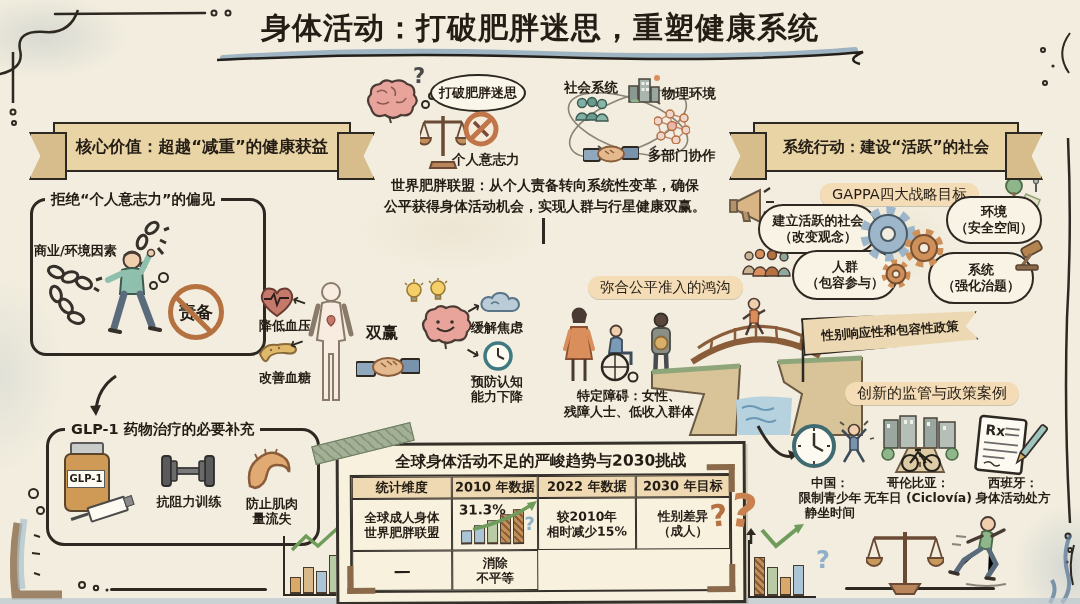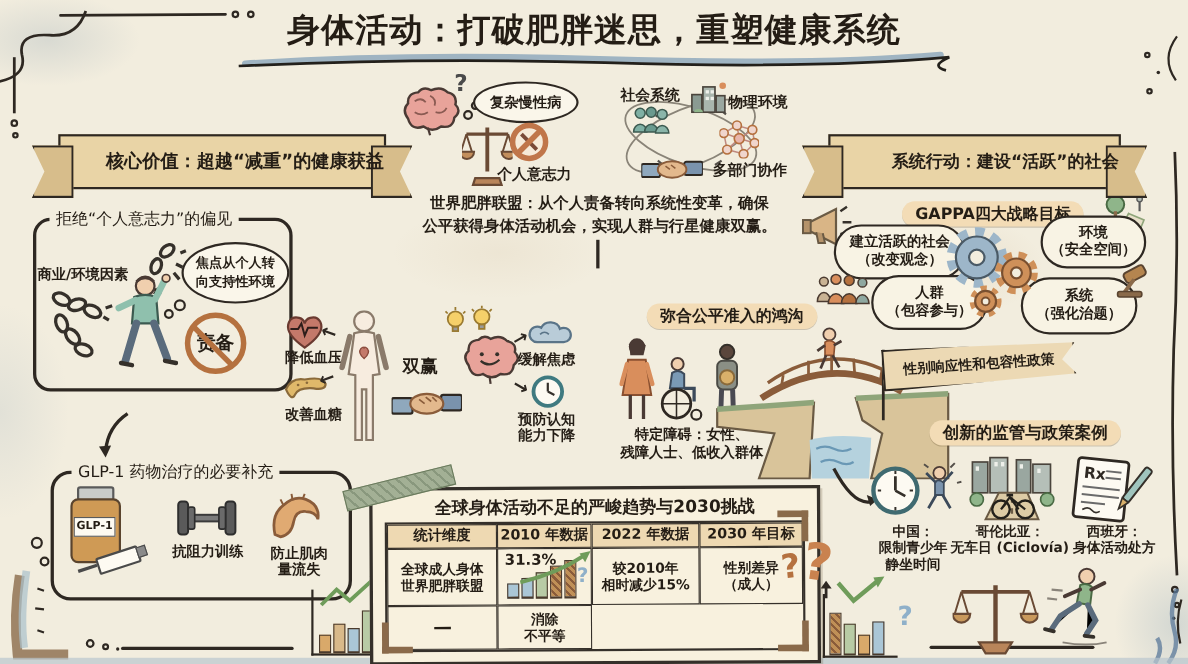--- a/index.html
+++ b/index.html
@@ -9,24 +9,24 @@
     background-image:
       radial-gradient(ellipse 120px 60px at 4% 6%, rgba(140,160,175,.25), transparent 70%),
       radial-gradient(ellipse 90px 140px at 0% 62%, rgba(150,170,185,.18), transparent 70%),
       radial-gradient(ellipse 140px 60px at 42% 38%, rgba(170,130,80,.07), transparent 70%),
       radial-gradient(ellipse 120px 70px at 60% 88%, rgba(170,130,80,.10), transparent 70%),
       radial-gradient(ellipse 90px 60px at 82% 40%, rgba(170,130,80,.10), transparent 70%),
       radial-gradient(ellipse 80px 90px at 99% 94%, rgba(120,150,175,.25), transparent 70%);}
   .abs{position:absolute;}
   .lbl{font-weight:700;line-height:1.18;color:#241d15;text-align:center;white-space:nowrap;}
   .box{position:absolute;border:3px solid #2e2822;border-radius:20px;}
-  .boxtitle{position:absolute;top:-11px;background:#f2edde;padding:0 6px;font-weight:400;white-space:nowrap;font-size:15px;}
-  .pill{position:absolute;background:#f3dcb6;border-radius:14px;padding:2px 12px;font-weight:700;white-space:nowrap;color:#241d15;box-shadow:0 1px 0 rgba(90,70,40,.25);}
+  .boxtitle{position:absolute;top:-11px;background:#f2edde;padding:0 6px;font-weight:700;white-space:nowrap;font-size:15px;}
+  .pill{position:absolute;background:#f3dcb6;border-radius:14px;padding:2px 12px;font-weight:400;white-space:nowrap;color:#241d15;box-shadow:0 1px 0 rgba(90,70,40,.25);}
   .bubble{position:absolute;background:#f8f3e4;border:2.5px solid #2e2822;border-radius:26px;display:flex;flex-direction:column;justify-content:center;font-weight:700;text-align:center;font-size:13px;line-height:1.2;}
-  .ribbon{position:absolute;height:46px;background:#e9d4a6;border:2.5px solid #2e2822;display:flex;align-items:center;justify-content:flex-end;font-weight:700;z-index:2;}
+  .ribbon{position:absolute;height:46px;background:#e9d4a6;border:2.5px solid #2e2822;display:flex;align-items:center;justify-content:center;font-weight:700;z-index:2;}
   .ribbon:before,.ribbon:after{content:"";position:absolute;top:8px;width:34px;height:44px;background:#d7bd8b;border:2px solid #2e2822;z-index:-1;}
   .ribbon:before{left:-26px;clip-path:polygon(100% 0,100% 100%,0 100%,30% 50%,0 0);}
   .ribbon:after{right:-26px;clip-path:polygon(0 0,100% 0,70% 50%,100% 100%,0 100%);}
   .cloudb{position:absolute;background:#faf6ea;border:2.5px solid #2e2822;border-radius:50%;display:flex;flex-direction:column;align-items:center;justify-content:center;font-weight:700;text-align:center;}
   .stamp{position:absolute;border:5px solid #b5713f;border-radius:50%;display:flex;align-items:center;justify-content:center;}
   .stamp:after{content:"";position:absolute;left:-6px;top:50%;width:115%;height:5px;background:#b5713f;transform:rotate(45deg);}
   .bars{position:absolute;display:flex;align-items:flex-end;gap:2px;}
   .bars i{display:block;width:9px;border:1.5px solid #4a3a2c;border-bottom-width:2px;}
   .cb{background:#aac6d6}.cg{background:#b8cba5}.co{background:#d9a96a}
   .ch{background:repeating-linear-gradient(45deg,#c09057 0 3px,#8a5c3a 3px 5px)}
@@ -106,21 +106,21 @@
 
   <svg class="abs" style="left:363px;top:78px" width="56" height="48">
     <path d="M8 30 Q2 22 8 16 Q7 7 17 6 Q22 0 29 4 Q38 0 44 6 Q53 8 51 17 Q57 23 50 29 Q49 39 38 37 Q30 43 22 37 Q11 41 8 30 Z" fill="#e8a39a" stroke="#4a3a34" stroke-width="2.2"></path>
     <path d="M14 14 Q20 10 24 15 M28 9 Q34 12 32 18 M14 24 Q20 28 26 24 M33 24 Q40 26 43 20" stroke="#8a5a52" stroke-width="1.6" fill="none"></path>
     <path d="M26 38 l2 7" stroke="#4a3a34" stroke-width="2"></path>
   </svg>
   <div class="abs lbl" style="left:413px;top:64px;font-size:21px;color:#4a4a4a">?</div>
   <div class="dot" style="left:421px;top:100px;width:5px;height:5px"></div>
   <div class="dot" style="left:428px;top:92px;width:4px;height:4px"></div>
   <div class="cloudb" style="left:430px;top:74px;width:92px;height:34px;font-size:13px">
-    <span>复杂慢性病</span>
+    <span>打破肥胖迷思</span>
   </div>
   <svg class="abs" style="left:420px;top:112px" width="46" height="58">
     <path d="M23 4 L23 44" stroke="#6a4a34" stroke-width="3.5"></path>
     <path d="M4 10 L42 10" stroke="#6a4a34" stroke-width="3"></path>
     <path d="M4 10 L-1 26 M4 10 L9 26" stroke="#6a4a34" stroke-width="1.8"></path>
     <path d="M-2 26 a6.5 6.5 0 0 0 13 0 Z" fill="#c28e5c" stroke="#6a4a34" stroke-width="1.8"></path>
     <path d="M42 10 L37 26 M42 10 L47 26" stroke="#6a4a34" stroke-width="1.8"></path>
     <path d="M36 26 a6.5 6.5 0 0 0 13 0 Z" fill="#c28e5c" stroke="#6a4a34" stroke-width="1.8"></path>
     <path d="M12 50 L34 50 L36 56 L10 56 Z" fill="#b9855a" stroke="#6a4a34" stroke-width="2"></path>
   </svg>
@@ -206,24 +206,20 @@
   </svg>
   <svg class="abs" style="left:100px;top:248px" width="62" height="92">
     <circle cx="32" cy="12" r="8.5" fill="#f0cfae" stroke="#4a3a34" stroke-width="2"></circle>
     <path d="M24 8 Q32 1 40 8" stroke="#4a3a34" stroke-width="2.5" fill="none"></path>
     <path d="M22 22 Q32 18 42 22 L44 46 L20 46 Z" fill="#8fc0ad" stroke="#3c5a50" stroke-width="2"></path>
     <path d="M23 25 L8 32 M41 24 L50 6" stroke="#8fc0ad" stroke-width="6" stroke-linecap="round"></path>
     <circle cx="51" cy="5" r="3.5" fill="#f0cfae" stroke="#4a3a34" stroke-width="1.5"></circle>
     <path d="M24 46 L14 80 M40 46 L52 78" stroke="#5a6b7c" stroke-width="7" stroke-linecap="round"></path>
     <path d="M10 82 l10 2 M50 80 l10 2" stroke="#35302a" stroke-width="4" stroke-linecap="round"></path>
   </svg>
-  <div class="cloudb" style="left:165px;top:220px;width:94px;height:52px;font-size:12px">
-    <span>焦点从个人转</span>
-    <span>向支持性环境</span>
-  </div>
   <div class="dot" style="left:158px;top:272px;width:7px;height:7px"></div>
   <div class="dot" style="left:149px;top:281px;width:5px;height:5px"></div>
   <div class="stamp" style="left:168px;top:284px;width:46px;height:46px">
     <span class="lbl" style="font-size:17px">责备</span>
   </div>
   <svg class="abs" style="left:80px;top:372px" width="44" height="52">
     <path d="M36 4 Q18 16 16 38" stroke="#2e2822" stroke-width="3" fill="none"></path>
     <path d="M16 44 l-6 -10 l11 -1 Z" fill="#2e2822"></path>
   </svg>
 

